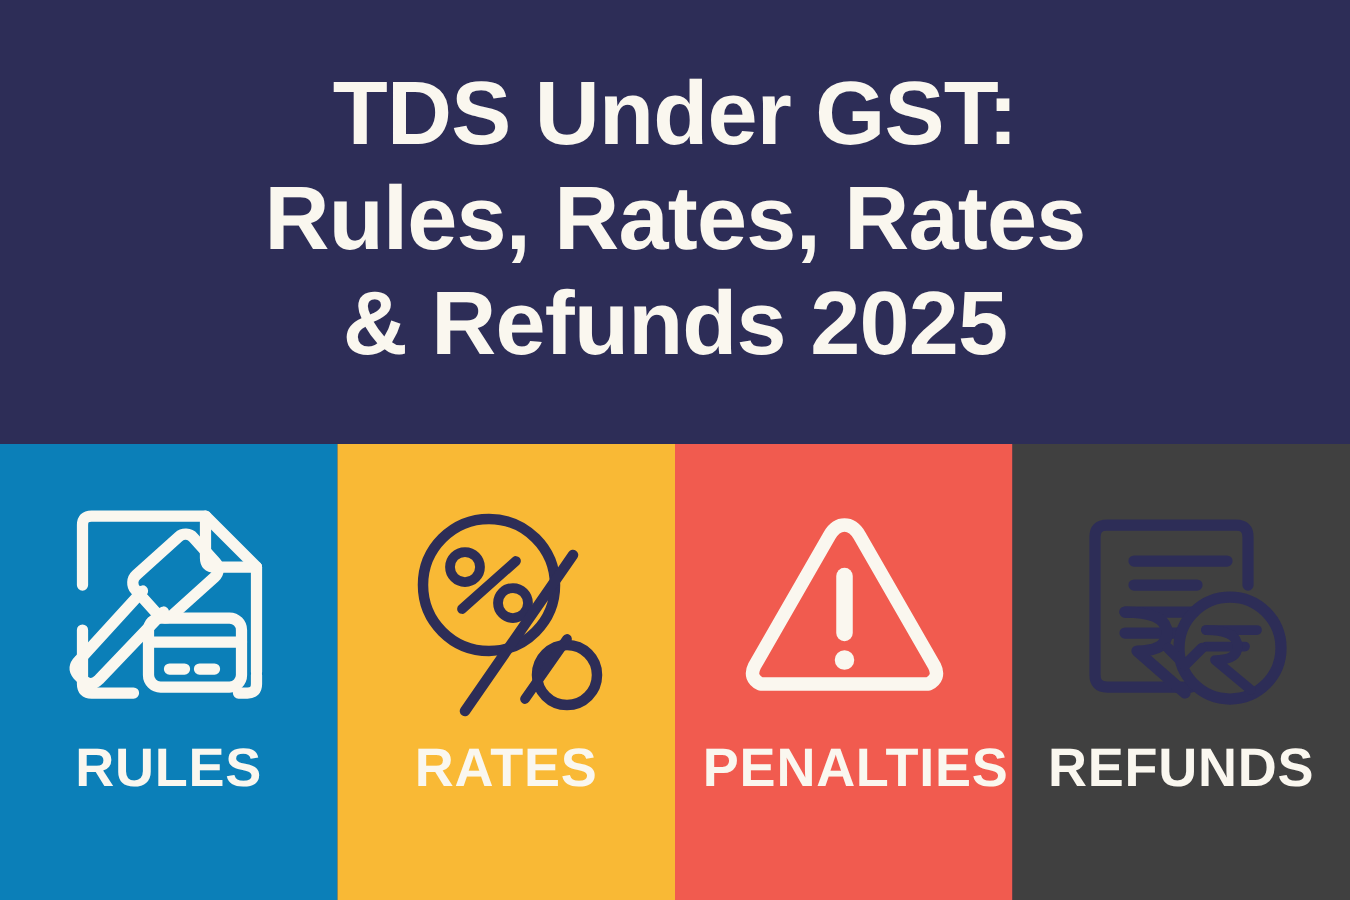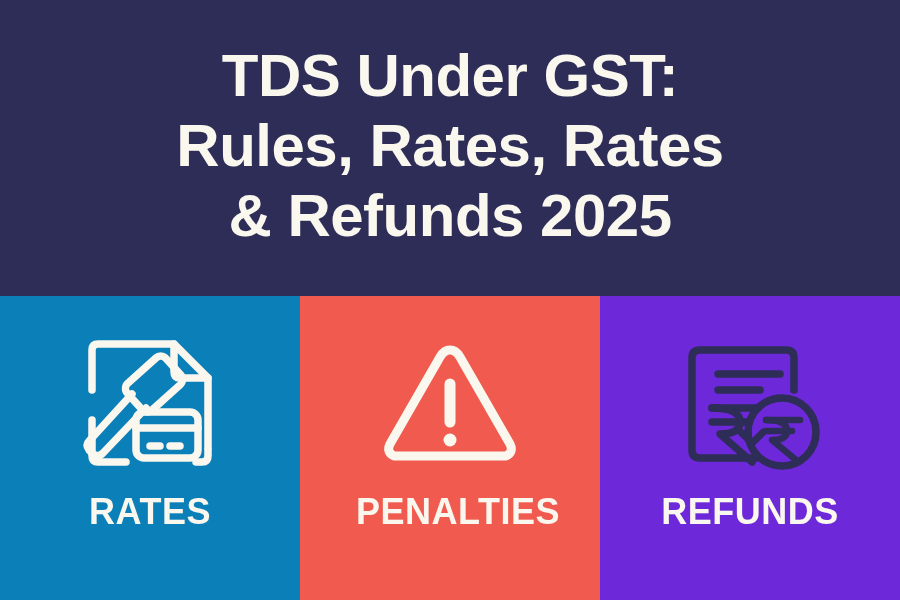--- a/index.html
+++ b/index.html
@@ -103,36 +103,55 @@
           <rect x="58" y="38" width="52" height="36" rx="7" transform="rotate(-42 84 56)"></rect>
 
           <path d="M62 66 L20 112 Q15 117 19 122 L23 126 Q28 130 33 125 L76 80"></path>
 
           <rect x="66" y="84" width="62" height="46" rx="8"></rect>
           <path d="M66 100 L128 100"></path>
           <path d="M80 118 L90 118"></path>
           <path d="M100 118 L110 118"></path>
         </g>
       </svg>
+      <div class="panel-label" style="color: rgb(250, 247, 239);">RULES</div>
+    </div>
+
+    <div class="panel" style="background: rgb(249, 185, 53);">
+      <svg class="panel-icon" viewBox="0 0 160 160">
+        <g fill="none" stroke="#2d2d57" stroke-width="7" stroke-linecap="round" stroke-linejoin="round">
+
+          <circle cx="68" cy="62" r="44"></circle>
+
+          <path d="M50 78 L86 46" stroke-width="6.5"></path>
+          <circle cx="52" cy="50" r="10" stroke-width="6.5"></circle>
+          <circle cx="84" cy="74" r="10" stroke-width="6.5"></circle>
+
+          <path d="M124 42 L52 146"></path>
+
+          <circle cx="120" cy="122" r="20"></circle>
+
+          <path d="M120 98 L92 138" stroke-width="6.5"></path>
+        </g>
+      </svg>
       <div class="panel-label" style="color: rgb(250, 247, 239);">RATES</div>
     </div>
-
 
     <div class="panel" style="background: rgb(241, 91, 79);">
       <svg class="panel-icon" viewBox="0 0 160 160">
         <g fill="none" stroke="#faf7ef" stroke-width="9" stroke-linecap="round" stroke-linejoin="round">
           <path d="M80 22 Q86 22 90 29 L140 116 Q144 124 136 128 L24 128 Q16 124 20 116 L70 29 Q74 22 80 22 Z"></path>
           <path d="M80 56 L80 94" stroke-width="11"></path>
         </g>
         <circle cx="80" cy="112" r="6.5" fill="#faf7ef"></circle>
       </svg>
       <div class="panel-label" style="color: rgb(250, 247, 239); padding-left: 16px;">PENALTIES</div>
     </div>
 
-    <div class="panel" style="background: #6d28d9;">
+    <div class="panel" style="background: #404040;">
       <svg class="panel-icon" viewBox="0 0 160 160">
         <g fill="none" stroke="#2d2d57" stroke-width="7.5" stroke-linecap="round" stroke-linejoin="round">
 
           <path d="M124 62 L124 30 Q124 22 116 22 L30 22 Q22 22 22 30 L22 122 Q22 130 30 130 L86 130"></path>
 
           <path d="M48 46 L110 46"></path>
           <path d="M48 62 L90 62"></path>
 
           <path d="M42 80 L88 80"></path>
           <path d="M42 94 L78 94"></path>

